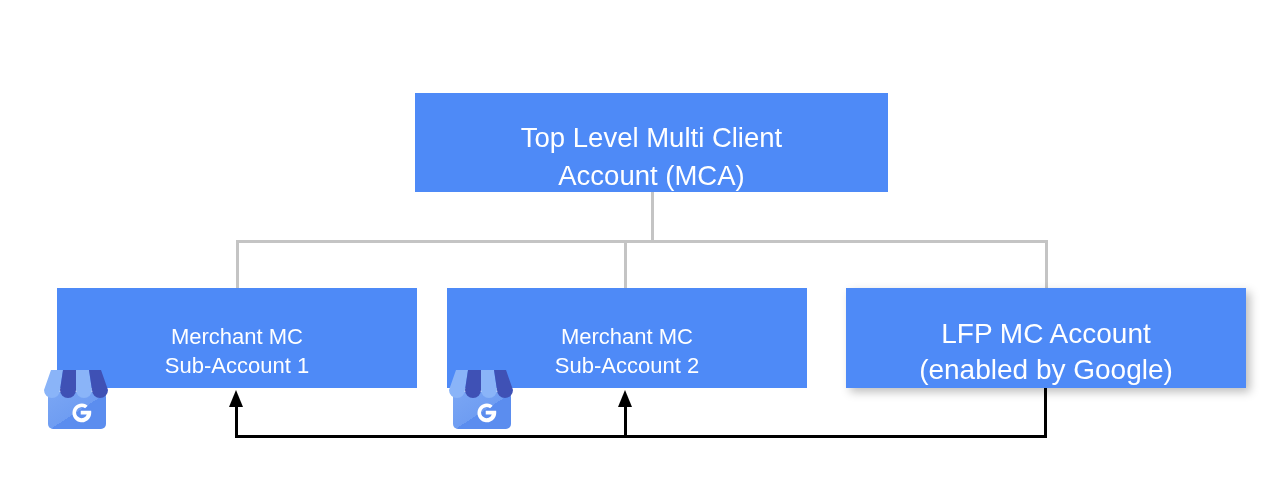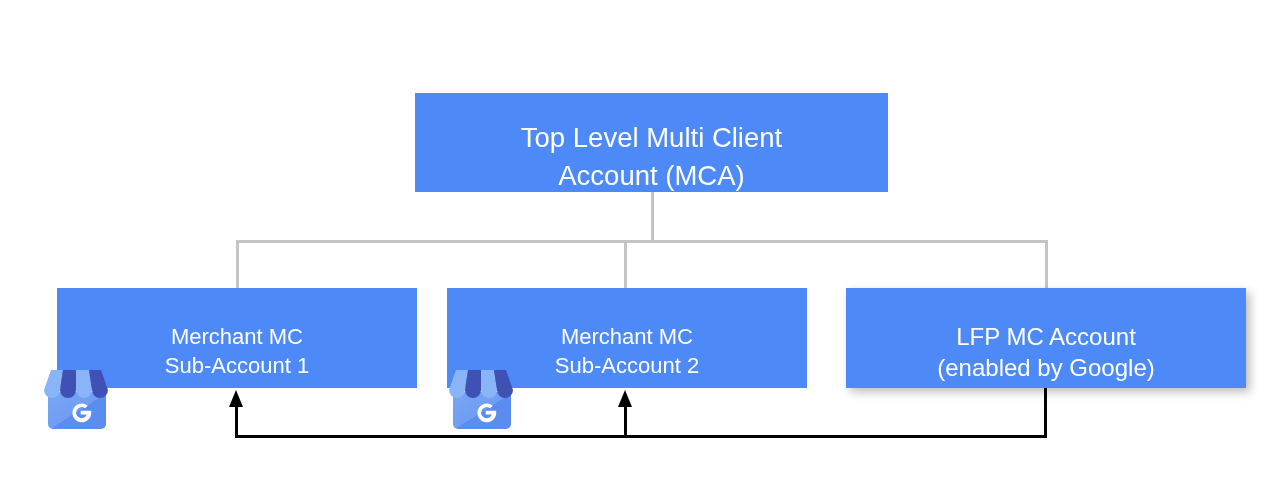--- a/index.html
+++ b/index.html
@@ -63,21 +63,21 @@
     width: 360px;
     height: 100px;
     font-size: 22px;
   }
 
   #node-lfp {
     left: 846px;
     top: 288px;
     width: 400px;
     height: 100px;
-    font-size: 24px;
+    font-size: 28px;
     box-shadow: 4px 4px 9px rgba(0,0,0,0.26);
   }
 
   
   .conn {
     position: absolute;
     background: #c4c4c4;
     z-index: 2;
   }
   .conn-v { width: 3px; }

